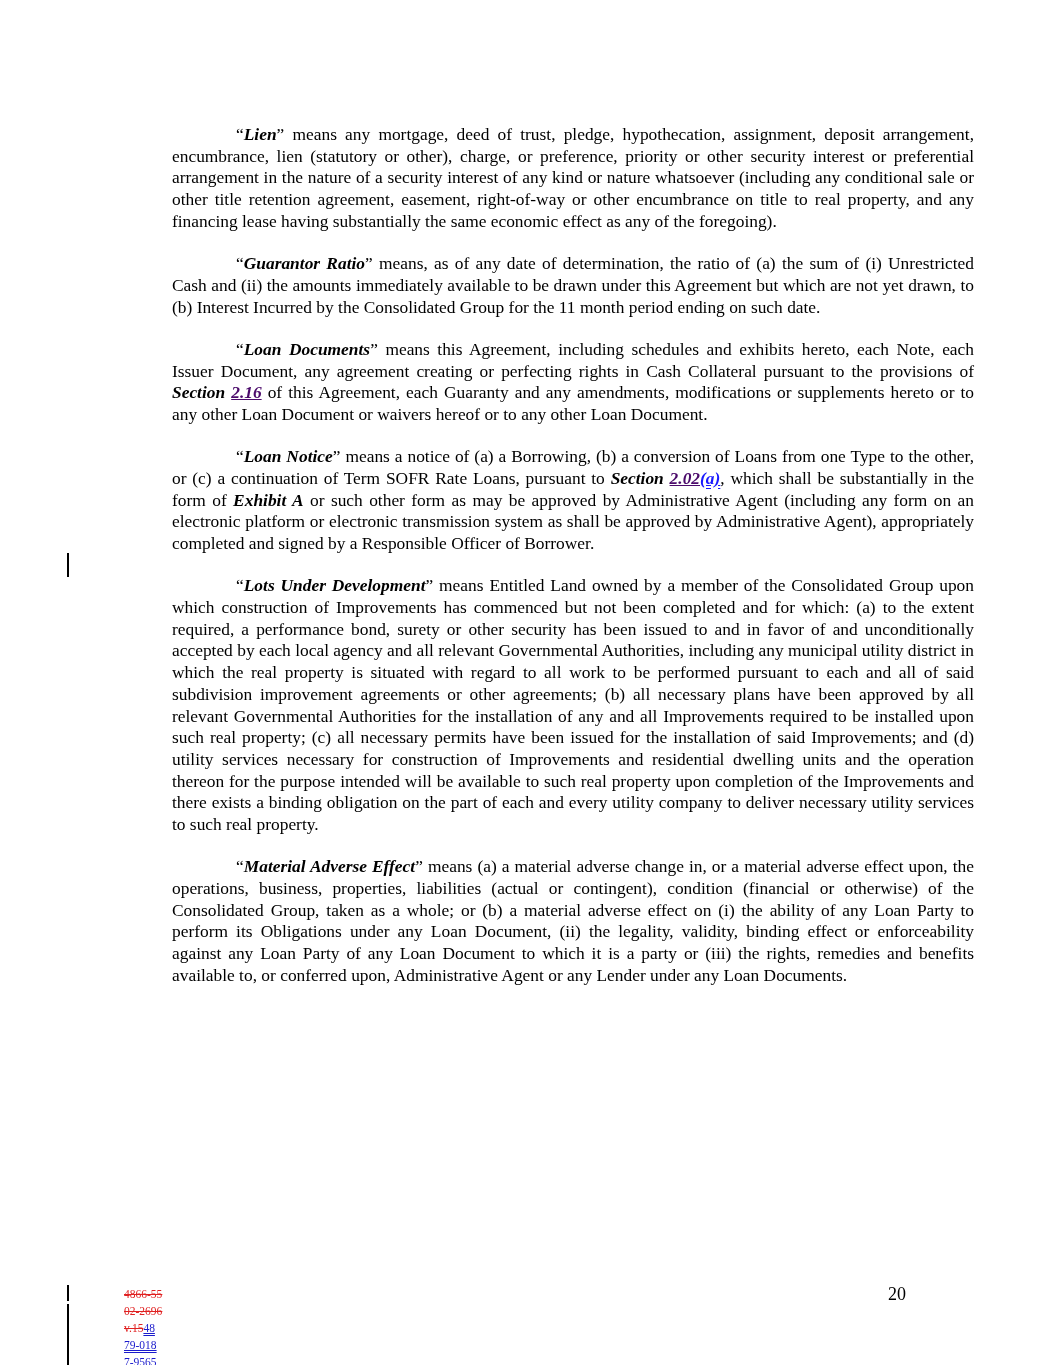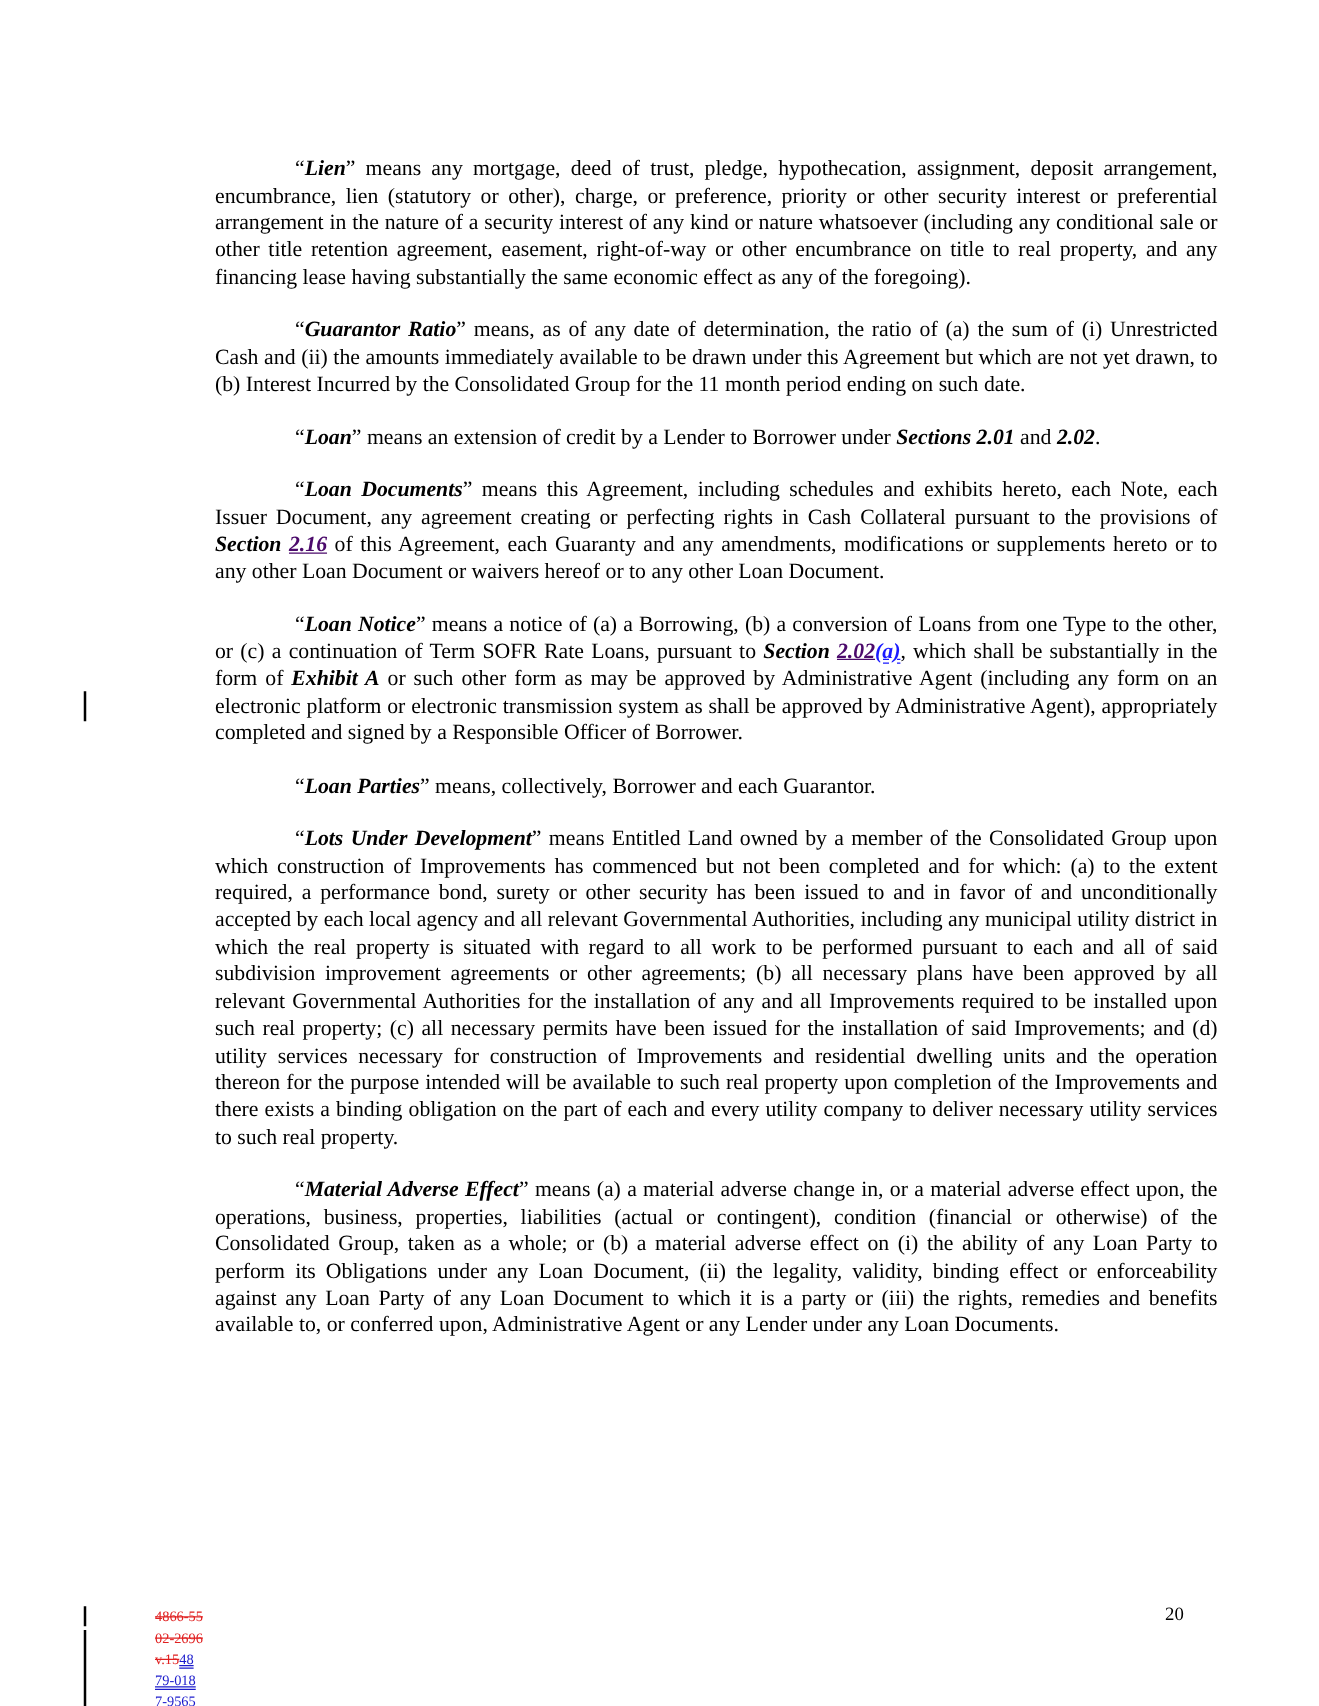--- a/index.html
+++ b/index.html
@@ -8,38 +8,36 @@
   .page { position: absolute; left: 124px; top: 124px; width: 802px; margin-left: 48px; }
   .para { font-size: 17.4px; line-height: 21.7px; text-align: justify; margin: 0 0 20.6px 0; text-indent: 64px; }
   .term { font-weight: bold; font-style: italic; }
   .ref { font-weight: bold; font-style: italic; }
   .xref { color: #4b0a6b; font-weight: bold; font-style: italic; text-decoration: underline; }
   .ins { color: #1a1aff; text-decoration: underline double; }
   .changebar { position: absolute; width: 2px; background: #000; }
   .footer-id { position: absolute; left: 124px; top: 1286px; font-size: 11.5px; line-height: 17px; }
   .del { color: #e02020; text-decoration: line-through; }
   .ins2 { color: #1a1acc; text-decoration: underline double; }
-  .page-num { position: absolute; left: 932px; top: 1284px; font-size: 15px; }
+  .page-num { position: absolute; left: 888px; top: 1284px; font-size: 18px; }
 </style>
 </head>
 <body>
 
 <div class="page">
 
   <p class="para"><span>“</span><span class="term">Lien</span><span>”</span><span> means any mortgage, deed of trust, pledge, hypothecation, assignment, deposit arrangement, encumbrance, lien (statutory or other), charge, or preference, priority or other security interest or preferential arrangement in the nature of a security interest of any kind or nature whatsoever (including any conditional sale or other title retention agreement, easement, right-of-way or other encumbrance on title to real property, and any financing lease having substantially the same economic effect as any of the foregoing).</span></p>
 
   <p class="para"><span>“</span><span class="term">Guarantor Ratio</span><span>”</span><span> means, as of any date of determination, the ratio of (a) the sum of (i) Unrestricted Cash and (ii) the amounts immediately available to be drawn under this Agreement but which are not yet drawn, to (b) Interest Incurred by the Consolidated Group for the 11 month period ending on such date.</span></p>
 
-  <p class="para"><span>“</span><span class="term">Loan</span><span>”</span><span> means an extension of credit by a Lender to Borrower under </span><span class="ref">Sections 2.01</span><span> and </span><span class="ref">2.02</span><span>.</span></p>
 
   <p class="para"><span>“</span><span class="term">Loan Documents</span><span>”</span><span> means this Agreement, including schedules and exhibits hereto, each Note, each Issuer Document, any agreement creating or perfecting rights in Cash Collateral pursuant to the provisions of </span><span class="ref">Section </span><span class="xref">2.16</span><span> of this Agreement, each Guaranty and any amendments, modifications or supplements hereto or to any other Loan Document or waivers hereof or to any other Loan Document.</span></p>
 
   <p class="para"><span>“</span><span class="term">Loan Notice</span><span>”</span><span> means a notice of (a) a Borrowing, (b) a conversion of Loans from one Type to the other, or (c) a continuation of Term SOFR Rate Loans, pursuant to </span><span class="ref">Section </span><span class="xref">2.02</span><span class="xref ins">(a)</span><span>, which shall be substantially in the form of </span><span class="ref">Exhibit A</span><span> or such other form as may be approved by Administrative Agent (including any form on an electronic platform or electronic transmission system as shall be approved by Administrative Agent), appropriately completed and signed by a Responsible Officer of Borrower.</span></p>
 
-  <p class="para"><span>“</span><span class="term">Loan Parties</span><span>”</span><span> means, collectively, Borrower and each Guarantor.</span></p>
 
   <p class="para"><span>“</span><span class="term">Lots Under Development</span><span>”</span><span> means Entitled Land owned by a member of the Consolidated Group upon which construction of Improvements has commenced but not been completed and for which: (a) to the extent required, a performance bond, surety or other security has been issued to and in favor of and unconditionally accepted by each local agency and all relevant Governmental Authorities, including any municipal utility district in which the real property is situated with regard to all work to be performed pursuant to each and all of said subdivision improvement agreements or other agreements; (b) all necessary plans have been approved by all relevant Governmental Authorities for the installation of any and all Improvements required to be installed upon such real property; (c) all necessary permits have been issued for the installation of said Improvements; and (d) utility services necessary for construction of Improvements and residential dwelling units and the operation thereon for the purpose intended will be available to such real property upon completion of the Improvements and there exists a binding obligation on the part of each and every utility company to deliver necessary utility services to such real property.</span></p>
 
   <p class="para"><span>“</span><span class="term">Material Adverse Effect</span><span>”</span><span> means (a) a material adverse change in, or a material adverse effect upon, the operations, business, properties, liabilities (actual or contingent), condition (financial or otherwise) of the Consolidated Group, taken as a whole; or (b) a material adverse effect on (i) the ability of any Loan Party to perform its Obligations under any Loan Document, (ii) the legality, validity, binding effect or enforceability against any Loan Party of any Loan Document to which it is a party or (iii) the rights, remedies and benefits available to, or conferred upon, Administrative Agent or any Lender under any Loan Documents.</span></p>
 
 </div>
 
 <div class="changebar" style="left:67px; top:553px; height:24px;"></div>
 <div class="changebar" style="left:67px; top:1285px; height:16px;"></div>
 <div class="changebar" style="left:67px; top:1304px; height:61px;"></div>

